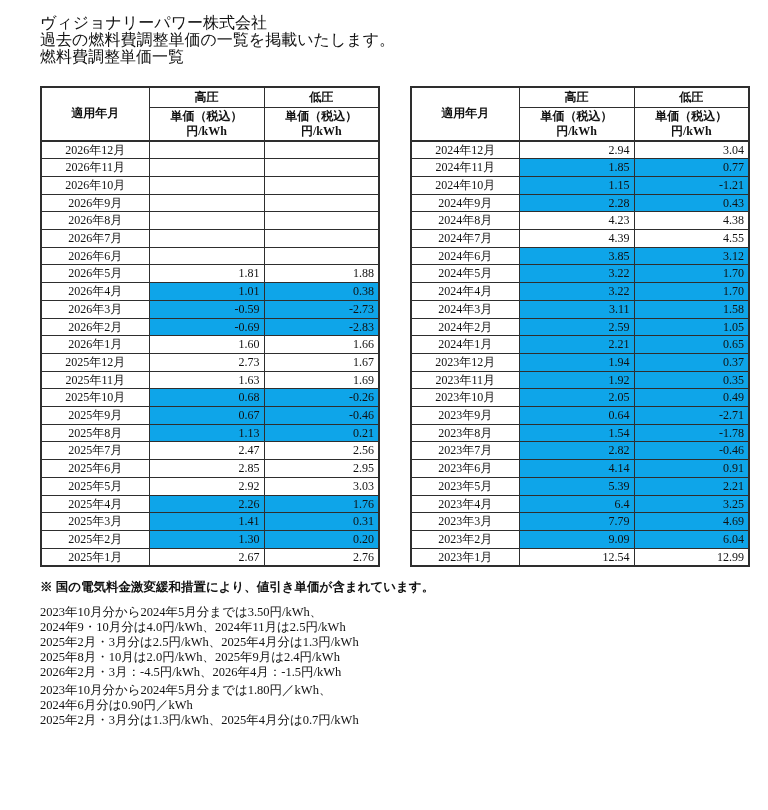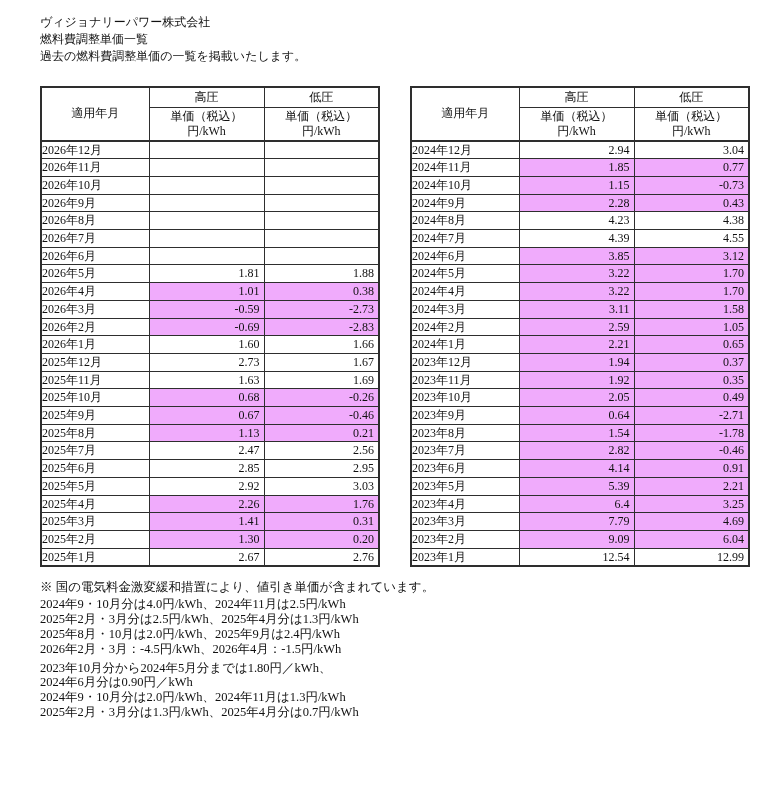--- a/index.html
+++ b/index.html
@@ -5,62 +5,62 @@
   * { margin: 0; padding: 0; box-sizing: border-box; }
   html, body {
     width: 768px; height: 810px;
     background: #ffffff;
     font-family: "Liberation Serif", "DejaVu Serif", serif;
     color: #111111;
     overflow: hidden;
   }
   .page { padding: 14px 20px 0 40px; width: 768px; height: 810px; overflow: hidden; }
 
-  .doc-header div { font-size: 12px; line-height: 17px; white-space: nowrap; }
+  .doc-header div { font-size: 16px; line-height: 17px; white-space: nowrap; }
 
   .tables-wrap { display: flex; gap: 30px; margin-top: 21px; }
 
   table.price-table {
     border-collapse: collapse;
     border: 2px solid #2e2e2e;
     table-layout: fixed;
     width: 338px;
   }
   .price-table th, .price-table td {
     border: 1px solid #2e2e2e;
     font-weight: normal;
     font-size: 12px;
     overflow: hidden;
   }
   .price-table col.c-year { width: 108px; }
   .price-table col.c-val  { width: 115px; }
-  .price-table thead th { vertical-align: middle; }
+  .price-table thead th { vertical-align: middle; font-weight: bold; }
   .price-table .th-volt { height: 19px; line-height: 19px; }
   .price-table .th-unit { height: 33px; line-height: 15px; margin-left: 16px; }
   .price-table thead tr:last-child th,
   .price-table thead th[rowspan] { border-bottom: 2px solid #2e2e2e; }
   .price-table tbody td { height: 16.7px; line-height: 16.7px; }
-  .price-table td.td-year { }
+  .price-table td.td-year { text-align: center; }
   .price-table td.td-val  { text-align: right; padding-right: 4px; }
-  .price-table td.shaded  { background: #f0abfc; }
+  .price-table td.shaded  { background: #0ea5e9; }
 
   .notes { margin-top: 13px; font-size: 12.5px; }
-  .notes .disclaimer { line-height: 15px; margin-bottom: 2px; white-space: nowrap; }
+  .notes .disclaimer { line-height: 15px; margin-bottom: 10px; white-space: nowrap; font-weight: bold; }
   .notes .note-block { margin-bottom: 4px; }
   .notes .note-block div { line-height: 14.8px; white-space: nowrap; }
 </style>
 </head>
 <body>
 
 <div class="page">
 
   <div class="doc-header">
     <div>ヴィジョナリーパワー株式会社</div>
+    <div>過去の燃料費調整単価の一覧を掲載いたします。</div>
     <div>燃料費調整単価一覧</div>
-    <div>過去の燃料費調整単価の一覧を掲載いたします。</div>
   </div>
 
   <div class="tables-wrap">
 
     <table class="price-table">
       <colgroup>
           <col class="c-year">
           <col class="c-val">
           <col class="c-val">
         </colgroup>
@@ -223,21 +223,21 @@
             <td class="td-val">3.04</td>
           </tr>
           <tr>
             <td class="td-year">2024年11月</td>
             <td class="td-val shaded">1.85</td>
             <td class="td-val shaded">0.77</td>
           </tr>
           <tr>
             <td class="td-year">2024年10月</td>
             <td class="td-val shaded">1.15</td>
-            <td class="td-val shaded">-0.73</td>
+            <td class="td-val shaded">-1.21</td>
           </tr>
           <tr>
             <td class="td-year">2024年9月</td>
             <td class="td-val shaded">2.28</td>
             <td class="td-val shaded">0.43</td>
           </tr>
           <tr>
             <td class="td-year">2024年8月</td>
             <td class="td-val">4.23</td>
             <td class="td-val">4.38</td>
@@ -338,26 +338,26 @@
             <td class="td-val">12.99</td>
           </tr>
         </tbody>
     </table>
 
   </div>
 
   <div class="notes">
     <div class="disclaimer">※ 国の電気料金激変緩和措置により、値引き単価が含まれています。</div>
     <div class="note-block">
+        <div>2023年10月分から2024年5月分までは3.50円/kWh、</div>
         <div>2024年9・10月分は4.0円/kWh、2024年11月は2.5円/kWh</div>
         <div>2025年2月・3月分は2.5円/kWh、2025年4月分は1.3円/kWh</div>
         <div>2025年8月・10月は2.0円/kWh、2025年9月は2.4円/kWh</div>
         <div>2026年2月・3月：-4.5円/kWh、2026年4月：-1.5円/kWh</div>
       </div>
     <div class="note-block">
         <div>2023年10月分から2024年5月分までは1.80円／kWh、</div>
         <div>2024年6月分は0.90円／kWh</div>
-        <div>2024年9・10月分は2.0円/kWh、2024年11月は1.3円/kWh</div>
         <div>2025年2月・3月分は1.3円/kWh、2025年4月分は0.7円/kWh</div>
       </div>
   </div>
 
 </div>
 
 </body></html>

